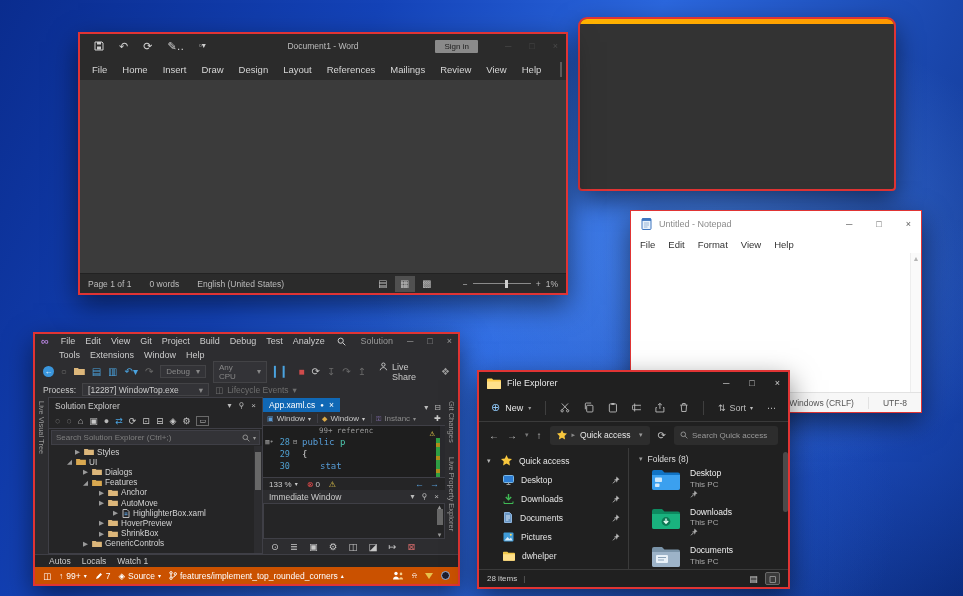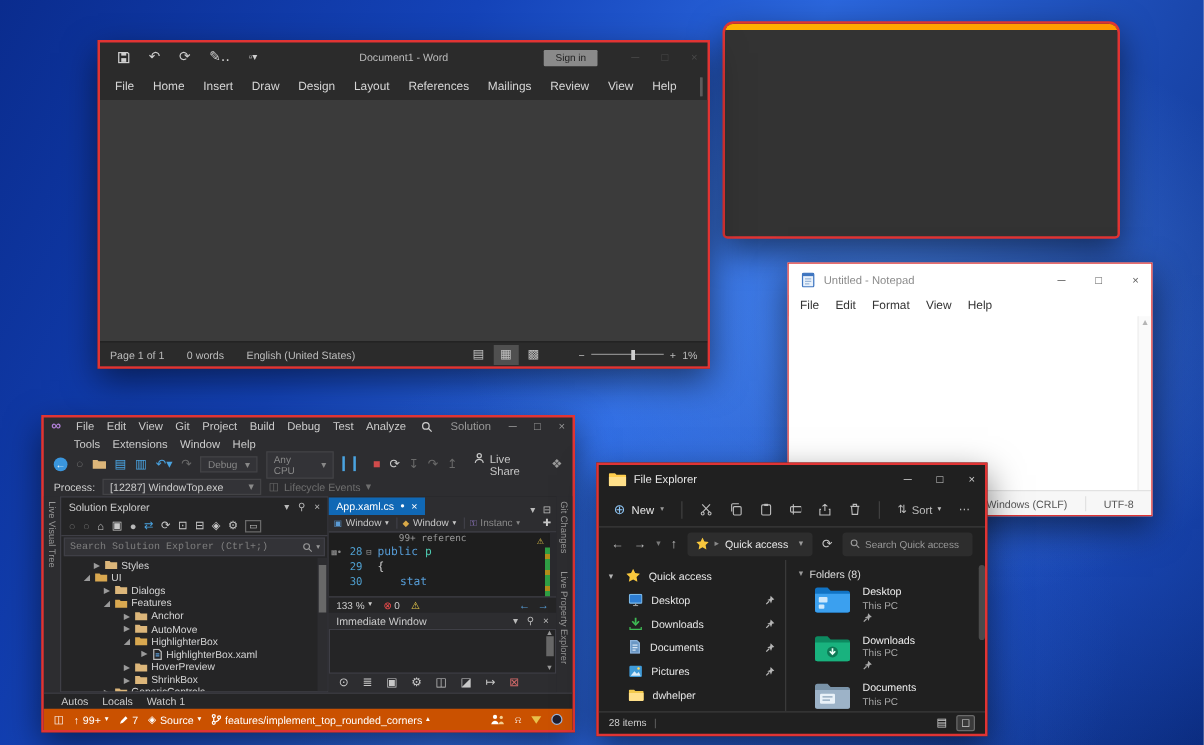--- a/index.html
+++ b/index.html
@@ -69,21 +69,21 @@
   #vs .procbox{border:1px solid #434346;background:#333337;color:#ccc;padding:0 5px;height:13px;display:flex;align-items:center;gap:20px}
   #vs .lifecycle{color:#6e6e6e;display:flex;gap:4px;align-items:center}
   #vs .main{flex:1;display:flex;min-height:0}
   .vstrip{width:13px;background:#2d2d30;display:flex;flex-direction:column;align-items:center;padding-top:4px;gap:14px}
   .vtab{writing-mode:vertical-rl;font-size:7.5px;color:#999;white-space:nowrap}
   #vs .sepanel{width:215px;background:#252526;border:1px solid #3f3f46;display:flex;flex-direction:column}
   #vs .sehead{height:15px;display:flex;align-items:center;padding:0 6px;color:#ccc;font-size:8.5px;gap:8px}
   #vs .sehead .hic{margin-left:auto;display:flex;gap:7px;color:#bbb;font-size:8px}
   #vs .seicons{height:16px;display:flex;align-items:center;gap:6px;padding:0 6px;font-size:9px;color:#c8c8c8;border-bottom:1px solid #3f3f46}
   #vs .sesearchrow{height:15px;display:flex;align-items:center;background:#333337;border:1px solid #3f3f46;margin:1px 2px}
-  #vs .sesearch{flex:1;background:transparent;border:0;outline:0;color:#ccc;font-size:8px;padding:0 4px;font-family:Liberation Mono, monospace}
+  #vs .sesearch{flex:1;background:transparent;border:0;outline:0;color:#ccc;font-size:8px;padding:0 4px;font-family:Liberation Sans, sans-serif}
   #vs .sesearch::placeholder{color:#7f7f7f}
   #vs .setree{flex:1;position:relative;overflow:hidden;padding-top:1px}
   #vs .trow{height:10.2px;display:flex;align-items:center;gap:3px;font-size:8.2px;color:#d4d4d4;white-space:nowrap}
   #vs .tarw{color:#9a9a9a;font-size:6.5px;width:6px}
   #vs .sescroll{position:absolute;right:0;top:0;bottom:0;width:8px;background:#2d2d30}
   #vs .sethumb{position:absolute;right:1px;top:6px;width:6px;height:38px;background:#686868}
   #vs .editor{flex:1;display:flex;flex-direction:column;min-width:0;background:#1e1e1e}
   #vs .tabbar{height:15px;background:#2d2d30;display:flex;align-items:flex-end}
   #vs .etab{height:14px;background:#1068b5;color:#fff;font-size:8.5px;display:flex;align-items:center;gap:5px;padding:0 6px}
   #vs .tabbar .tbr{margin-left:auto;display:flex;gap:6px;color:#bbb;font-size:8px;padding:0 4px;align-items:center}
@@ -396,27 +396,20 @@
             </svg>
           <span class="tlab">Anchor</span>
         </div>
         <div class="trow" style="padding-left:50px">
           <span class="tarw">▶</span>
           <svg width="10" height="8" viewBox="0 0 11 9">
               <path d="M0 1h4l1 1h6v6H0z" fill="#dcb67a"></path>
             </svg>
           <span class="tlab">AutoMove</span>
         </div>
-        <div class="trow" style="padding-left:50px">
-          <span class="tarw">◢</span>
-          <svg width="10" height="8" viewBox="0 0 11 9">
-              <path d="M0 1h4l1 1h6v6H0z" fill="#d9a850"></path>
-            </svg>
-          <span class="tlab">HighlighterBox</span>
-        </div>
         <div class="trow" style="padding-left:64px">
           <span class="tarw">▶</span>
           <svg width="8" height="9" viewBox="0 0 8 9">
               <path d="M1 .5h4l2 2v6H1z" fill="none" stroke="#b9b9b9"></path>
               <line x1="2.5" y1="4" x2="5.5" y2="4" stroke="#5b9bd5"></line>
               <line x1="2.5" y1="5.7" x2="5.5" y2="5.7" stroke="#5b9bd5"></line>
             </svg>
           <span class="tlab">HighlighterBox.xaml</span>
         </div>
         <div class="trow" style="padding-left:50px">

